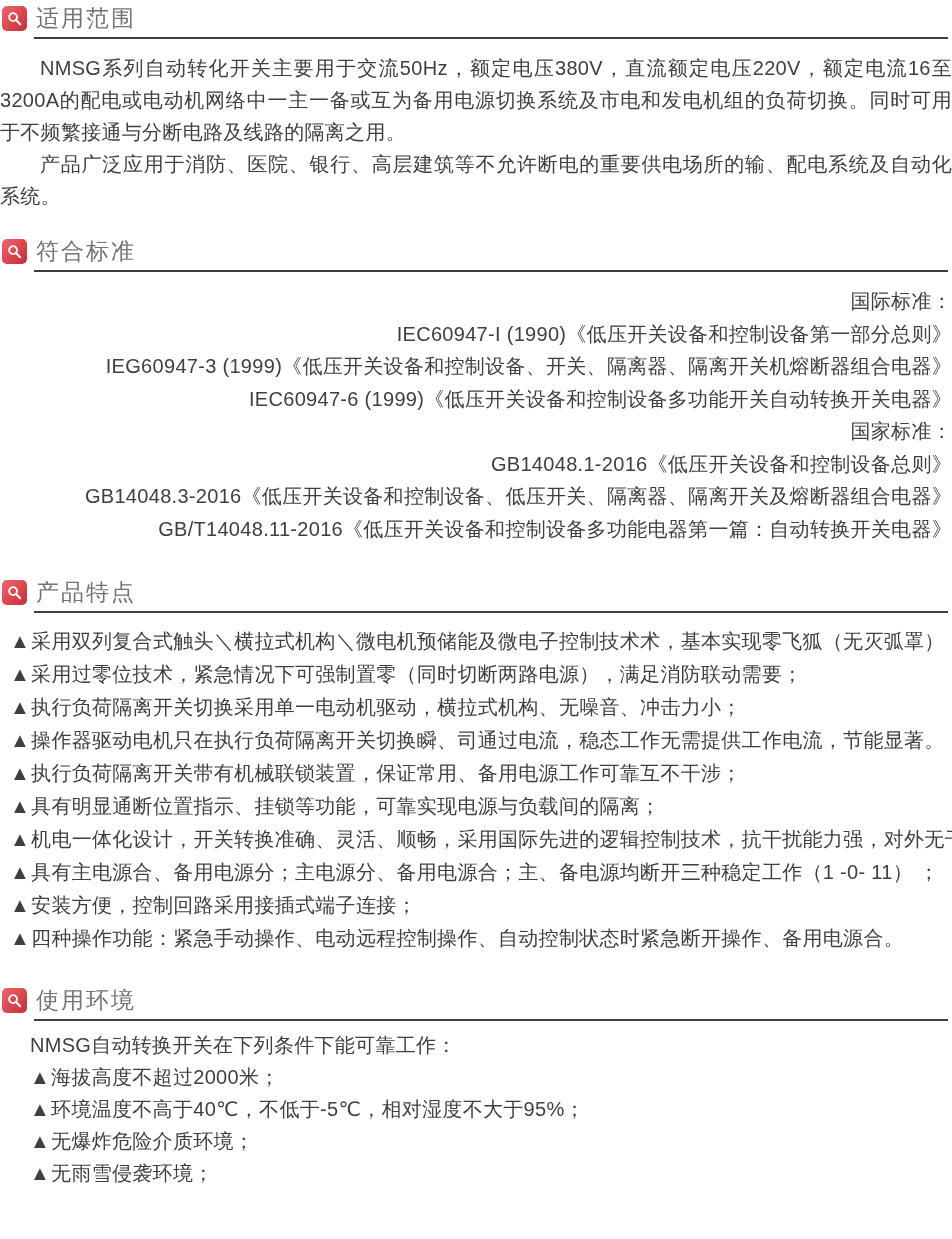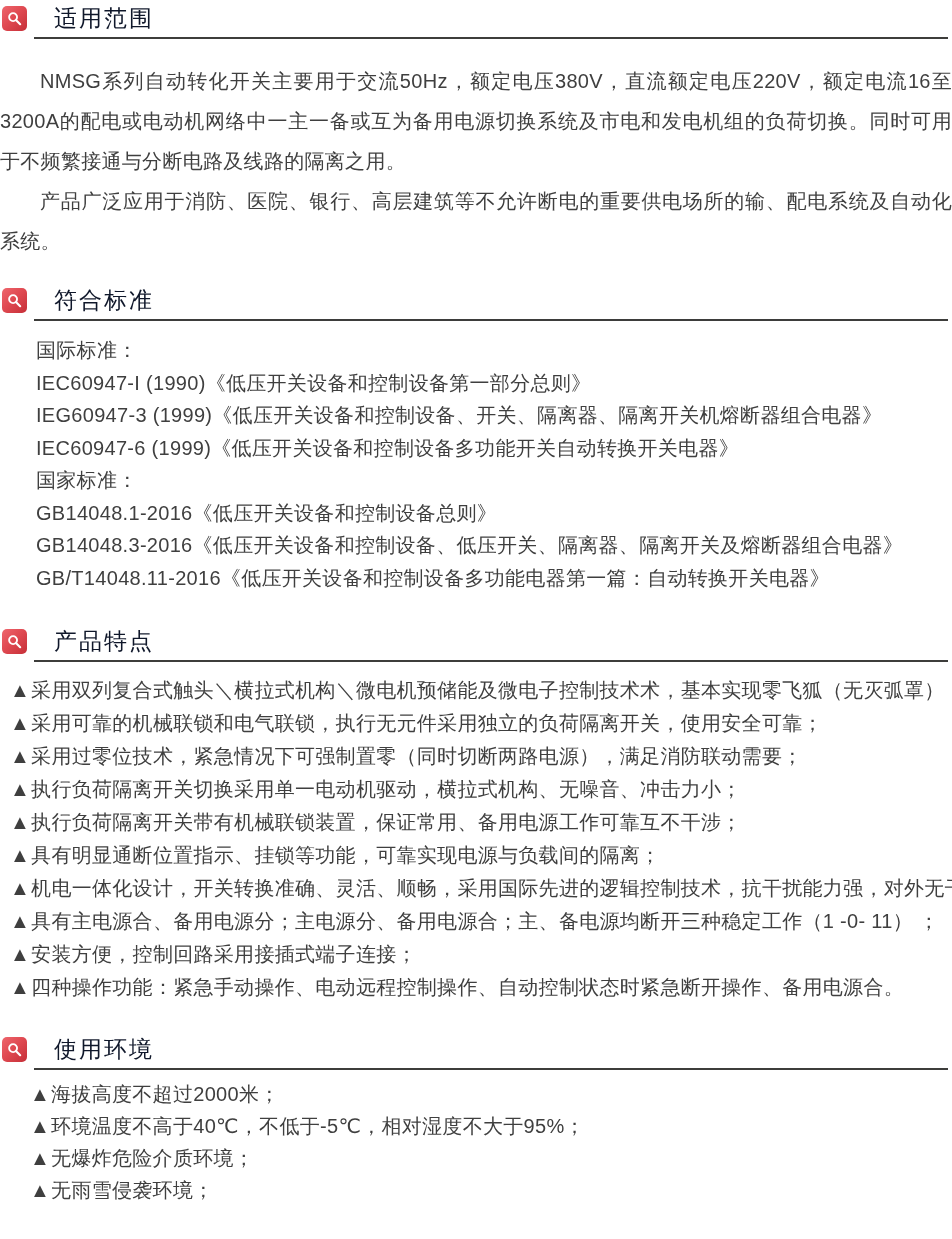--- a/index.html
+++ b/index.html
@@ -8,33 +8,33 @@
     background:#ffffff;
     color:#3f3f3f;
     font-family:"Liberation Sans","DejaVu Sans",sans-serif;
   }
   .sec-header { display:flex; align-items:center; gap:9px; padding-left:2px; height:30px; }
   .sec-icon {
     width:25px; height:25px; border-radius:5px; flex:0 0 auto;
     background:linear-gradient(135deg,#ee666d 0%,#e04a52 45%,#c62f38 100%);
     display:flex; align-items:center; justify-content:center;
   }
-  .sec-title { font-size:23px; color:#0f172a; letter-spacing:2px; white-space:nowrap;margin-left:18px; }
+  .sec-title { font-size:23px; color:#737373; letter-spacing:2px; white-space:nowrap; }
   .rule { border-bottom:2px solid #3d3d3b; margin:4px 4px 0 34px; }
 
   p { margin:0; }
   .body-text { font-size:20px; letter-spacing:0.3px; }
 
   
   #scope { padding-top:3px; }
-  .scope-body { margin-top:22px; line-height:40px; }
+  .scope-body { margin-top:13px; line-height:32px; }
   .scope-body p { text-indent:2em; text-align:justify; }
 
   
-  #standards { margin-top:24px; }
+  #standards { margin-top:24px;text-align:right; }
   .std-lines { margin:13px 0 0 36px; line-height:32.5px; }
   .std-lines p { white-space:nowrap; }
 
   
   #features { margin-top:32px; }
   .feat-lines { margin:12px 0 0 10px; line-height:33px; }
   .feat-lines p { white-space:nowrap; }
   .tri { margin-right:1px; }
 
   
@@ -91,23 +91,23 @@
       <svg width="17" height="17" viewBox="0 0 24 24" fill="none">
         <circle cx="10" cy="10" r="5.6" stroke="#ffffff" stroke-width="2.6"></circle>
         <line x1="14.4" y1="14.4" x2="20" y2="20" stroke="#ffffff" stroke-width="3" stroke-linecap="round"></line>
       </svg>
     </span>
     <span class="sec-title">产品特点</span>
   </div>
   <div class="rule"></div>
   <div class="feat-lines body-text">
     <p><span class="tri">▲</span><span>采用双列复合式触头＼横拉式机构＼微电机预储能及微电子控制技术术，基本实现零飞狐（无灭弧罩）；</span></p>
-    <p><span class="tri">▲</span><span>采用可靠的机械联锁和电气联锁，执行无元件采用独立的负荷隔离开关，使用安全可靠；</span></p>
     <p><span class="tri">▲</span><span>采用过零位技术，紧急情况下可强制置零（同时切断两路电源），满足消防联动需要；</span></p>
     <p><span class="tri">▲</span><span>执行负荷隔离开关切换采用单一电动机驱动，横拉式机构、无噪音、冲击力小；</span></p>
+    <p><span class="tri">▲</span><span>操作器驱动电机只在执行负荷隔离开关切换瞬、司通过电流，稳态工作无需提供工作电流，节能显著。</span></p>
     <p><span class="tri">▲</span><span>执行负荷隔离开关带有机械联锁装置，保证常用、备用电源工作可靠互不干涉；</span></p>
     <p><span class="tri">▲</span><span>具有明显通断位置指示、挂锁等功能，可靠实现电源与负载间的隔离；</span></p>
     <p><span class="tri">▲</span><span>机电一体化设计，开关转换准确、灵活、顺畅，采用国际先进的逻辑控制技术，抗干扰能力强，对外无干扰</span></p>
     <p><span class="tri">▲</span><span>具有主电源合、备用电源分；主电源分、备用电源合；主、备电源均断开三种稳定工作（1 -0- 11） ；</span></p>
     <p><span class="tri">▲</span><span>安装方便，控制回路采用接插式端子连接；</span></p>
     <p><span class="tri">▲</span><span>四种操作功能：紧急手动操作、电动远程控制操作、自动控制状态时紧急断开操作、备用电源合。</span></p>
   </div>
 </section>
 
 <section id="environment">
@@ -115,19 +115,20 @@
     <span class="sec-icon">
       <svg width="17" height="17" viewBox="0 0 24 24" fill="none">
         <circle cx="10" cy="10" r="5.6" stroke="#ffffff" stroke-width="2.6"></circle>
         <line x1="14.4" y1="14.4" x2="20" y2="20" stroke="#ffffff" stroke-width="3" stroke-linecap="round"></line>
       </svg>
     </span>
     <span class="sec-title">使用环境</span>
   </div>
   <div class="rule"></div>
   <div class="env-lines body-text">
+    <p class="env-intro">NMSG自动转换开关在下列条件下能可靠工作：</p>
     <p class="env-item"><span class="tri">▲</span><span>海拔高度不超过2000米；</span></p>
     <p class="env-item"><span class="tri">▲</span><span>环境温度不高于40℃，不低于-5℃，相对湿度不大于95%；</span></p>
     <p class="env-item"><span class="tri">▲</span><span>无爆炸危险介质环境；</span></p>
     <p class="env-item"><span class="tri">▲</span><span>无雨雪侵袭环境；</span></p>
 
   </div>
 </section>
 
 </body></html>

